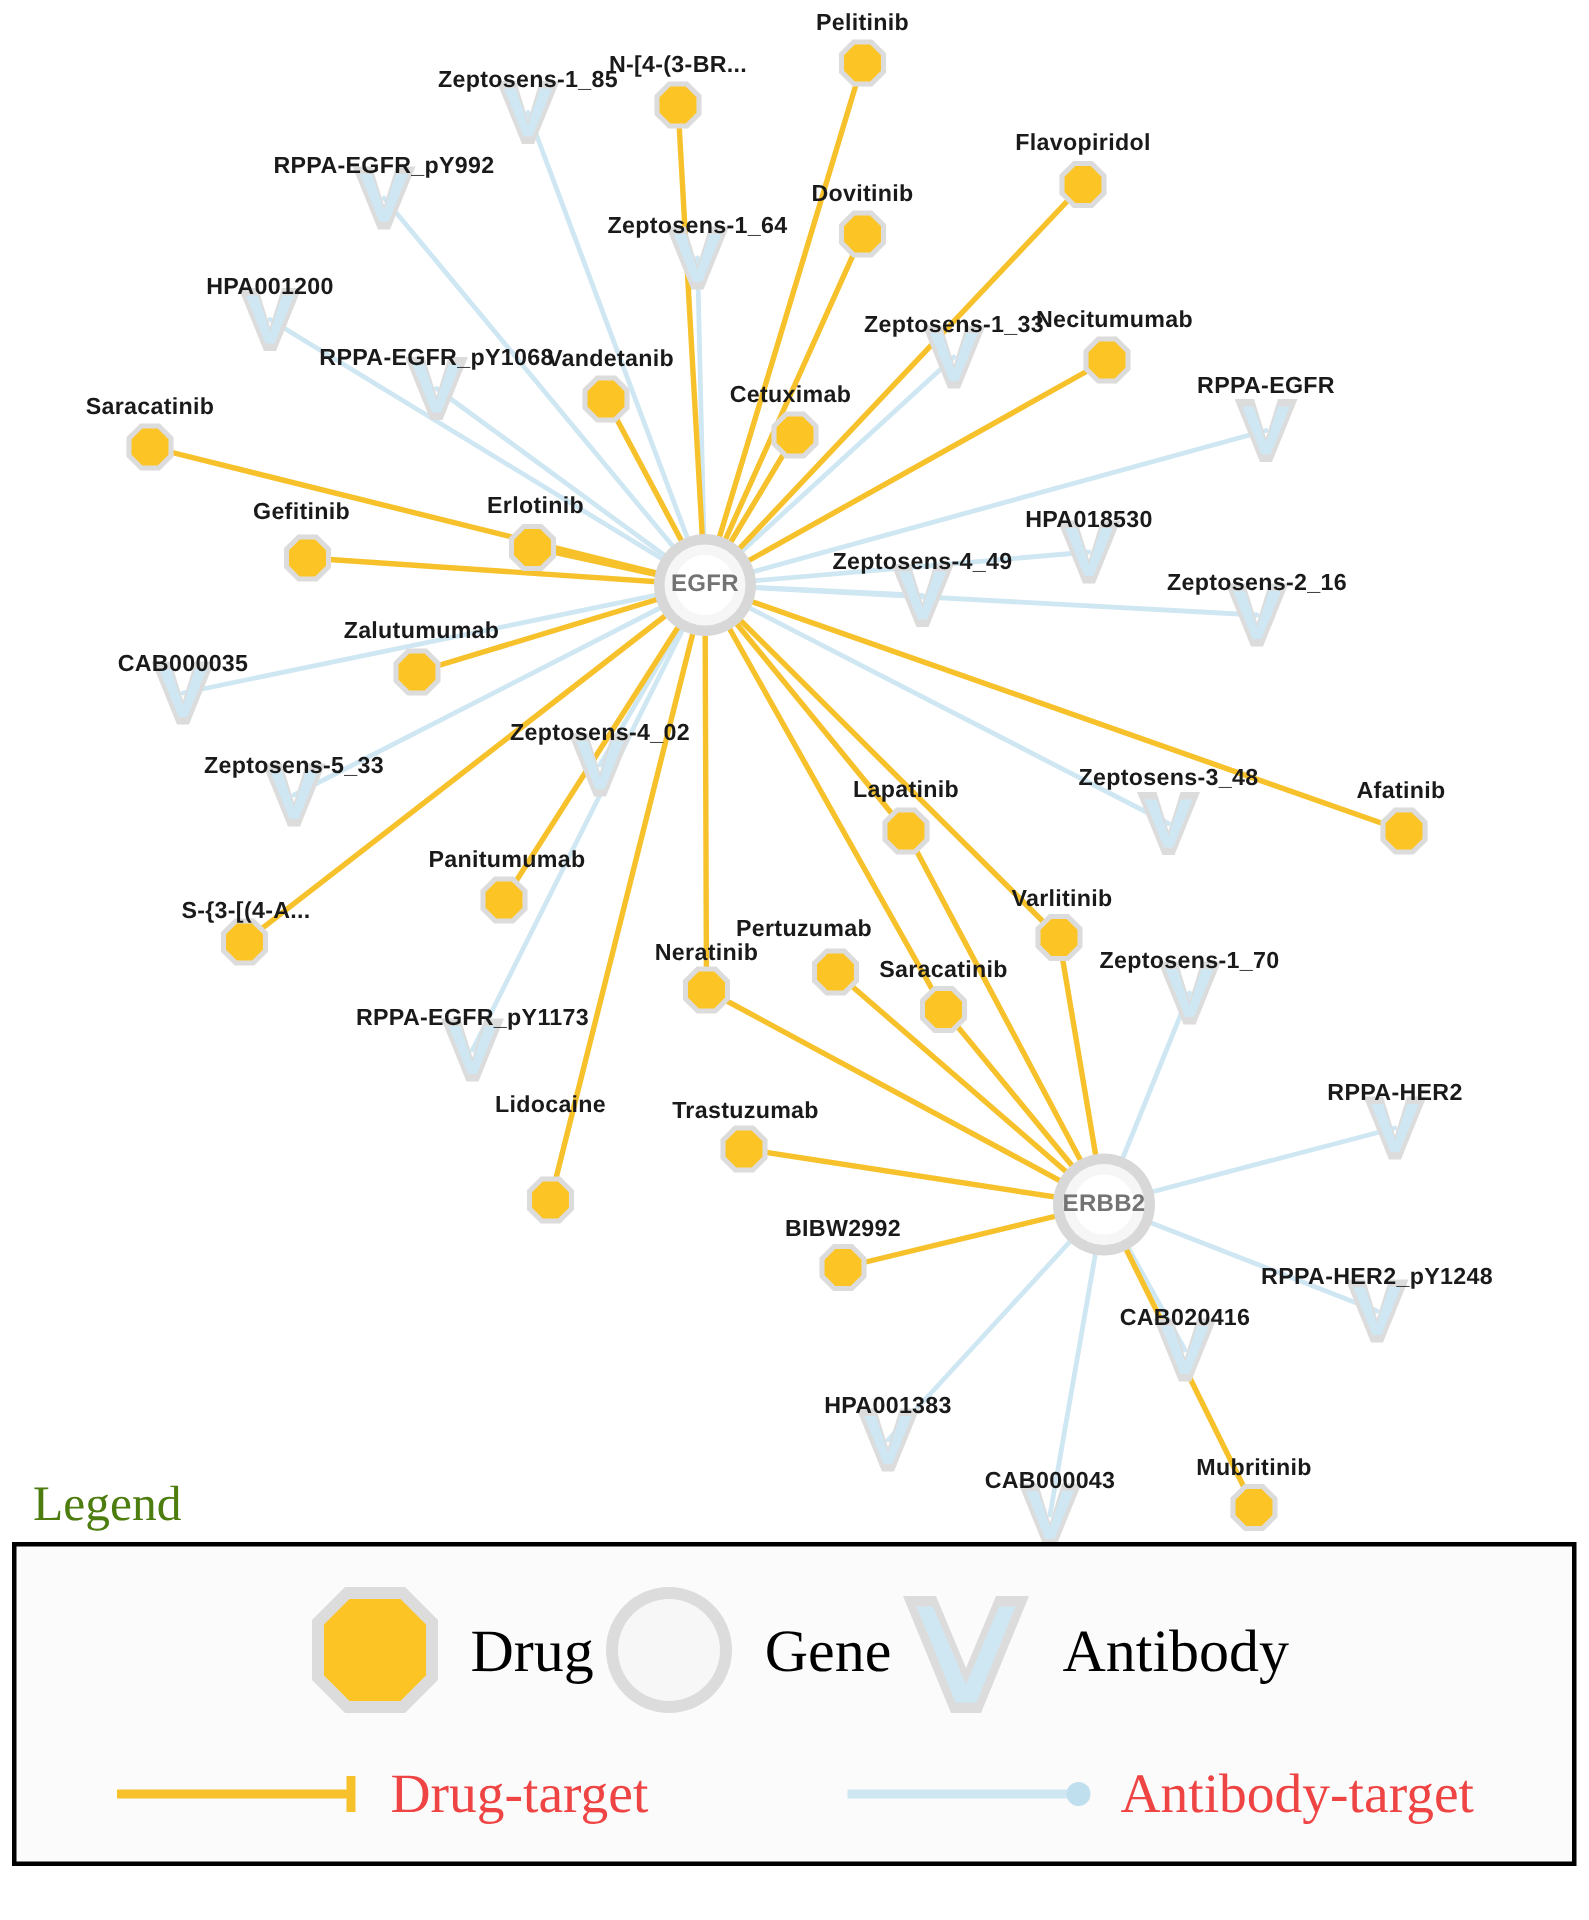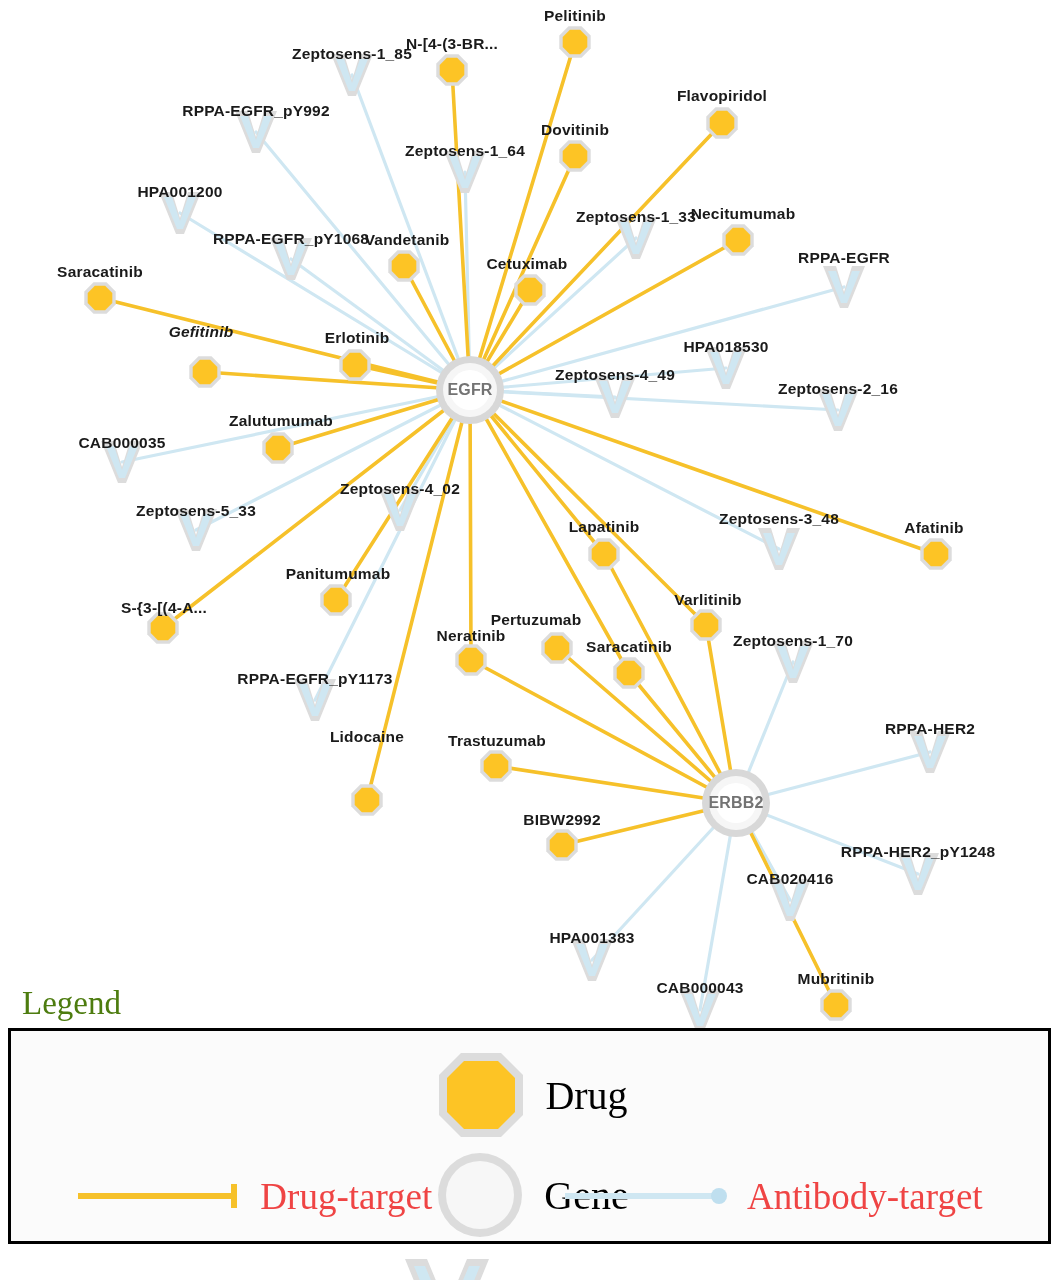--- a/index.html
+++ b/index.html
@@ -61,22 +61,21 @@
     background: #fbfbfb;
   }
   .legend-row1 {
     position: absolute;
     top: 14px;
     left: 0;
     width: 100%;
     height: 110px;
     display: flex;
     align-items: center;
-    justify-content: flex-start;
-    flex-direction: column;
+    justify-content: center;
   }
   .legend-item {
     display: flex;
     align-items: center;
     gap: 14px;
   }
   .legend-item .txt {
     font-family: "Liberation Serif", serif;
     font-size: 40px;
     color: #000;
@@ -339,21 +338,21 @@
     </svg>
     <div class="node-label" style="left: 575px; top: 16px;">Pelitinib</div>
     <div class="node-label" style="left: 452px; top: 44px;">N-[4-(3-BR...</div>
     <div class="node-label" style="left: 722px; top: 96px;">Flavopiridol</div>
     <div class="node-label" style="left: 575px; top: 130px;">Dovitinib</div>
     <div class="node-label" style="left: 743px; top: 214px;">Necitumumab</div>
     <div class="node-label" style="left: 407px; top: 240px;">Vandetanib</div>
     <div class="node-label" style="left: 527px; top: 264px;">Cetuximab</div>
     <div class="node-label" style="left: 100px; top: 272px;">Saracatinib</div>
     <div class="node-label" style="left: 357px; top: 338px;">Erlotinib</div>
-    <div class="node-label" style="left: 201px; top: 332px; font-style: italic;">Gefitinib</div>
+    <div class="node-label" style="left: 201px; top: 342px;">Gefitinib</div>
     <div class="node-label" style="left: 281px; top: 421px;">Zalutumumab</div>
     <div class="node-label" style="left: 934px; top: 528px;">Afatinib</div>
     <div class="node-label" style="left: 604px; top: 527px;">Lapatinib</div>
     <div class="node-label" style="left: 338px; top: 574px;">Panitumumab</div>
     <div class="node-label" style="left: 164px; top: 608px;">S-{3-[(4-A...</div>
     <div class="node-label" style="left: 708px; top: 600px;">Varlitinib</div>
     <div class="node-label" style="left: 536px; top: 620px;">Pertuzumab</div>
     <div class="node-label" style="left: 471px; top: 636px;">Neratinib</div>
     <div class="node-label" style="left: 629px; top: 647px;">Saracatinib</div>
     <div class="node-label" style="left: 497px; top: 741px;">Trastuzumab</div>

